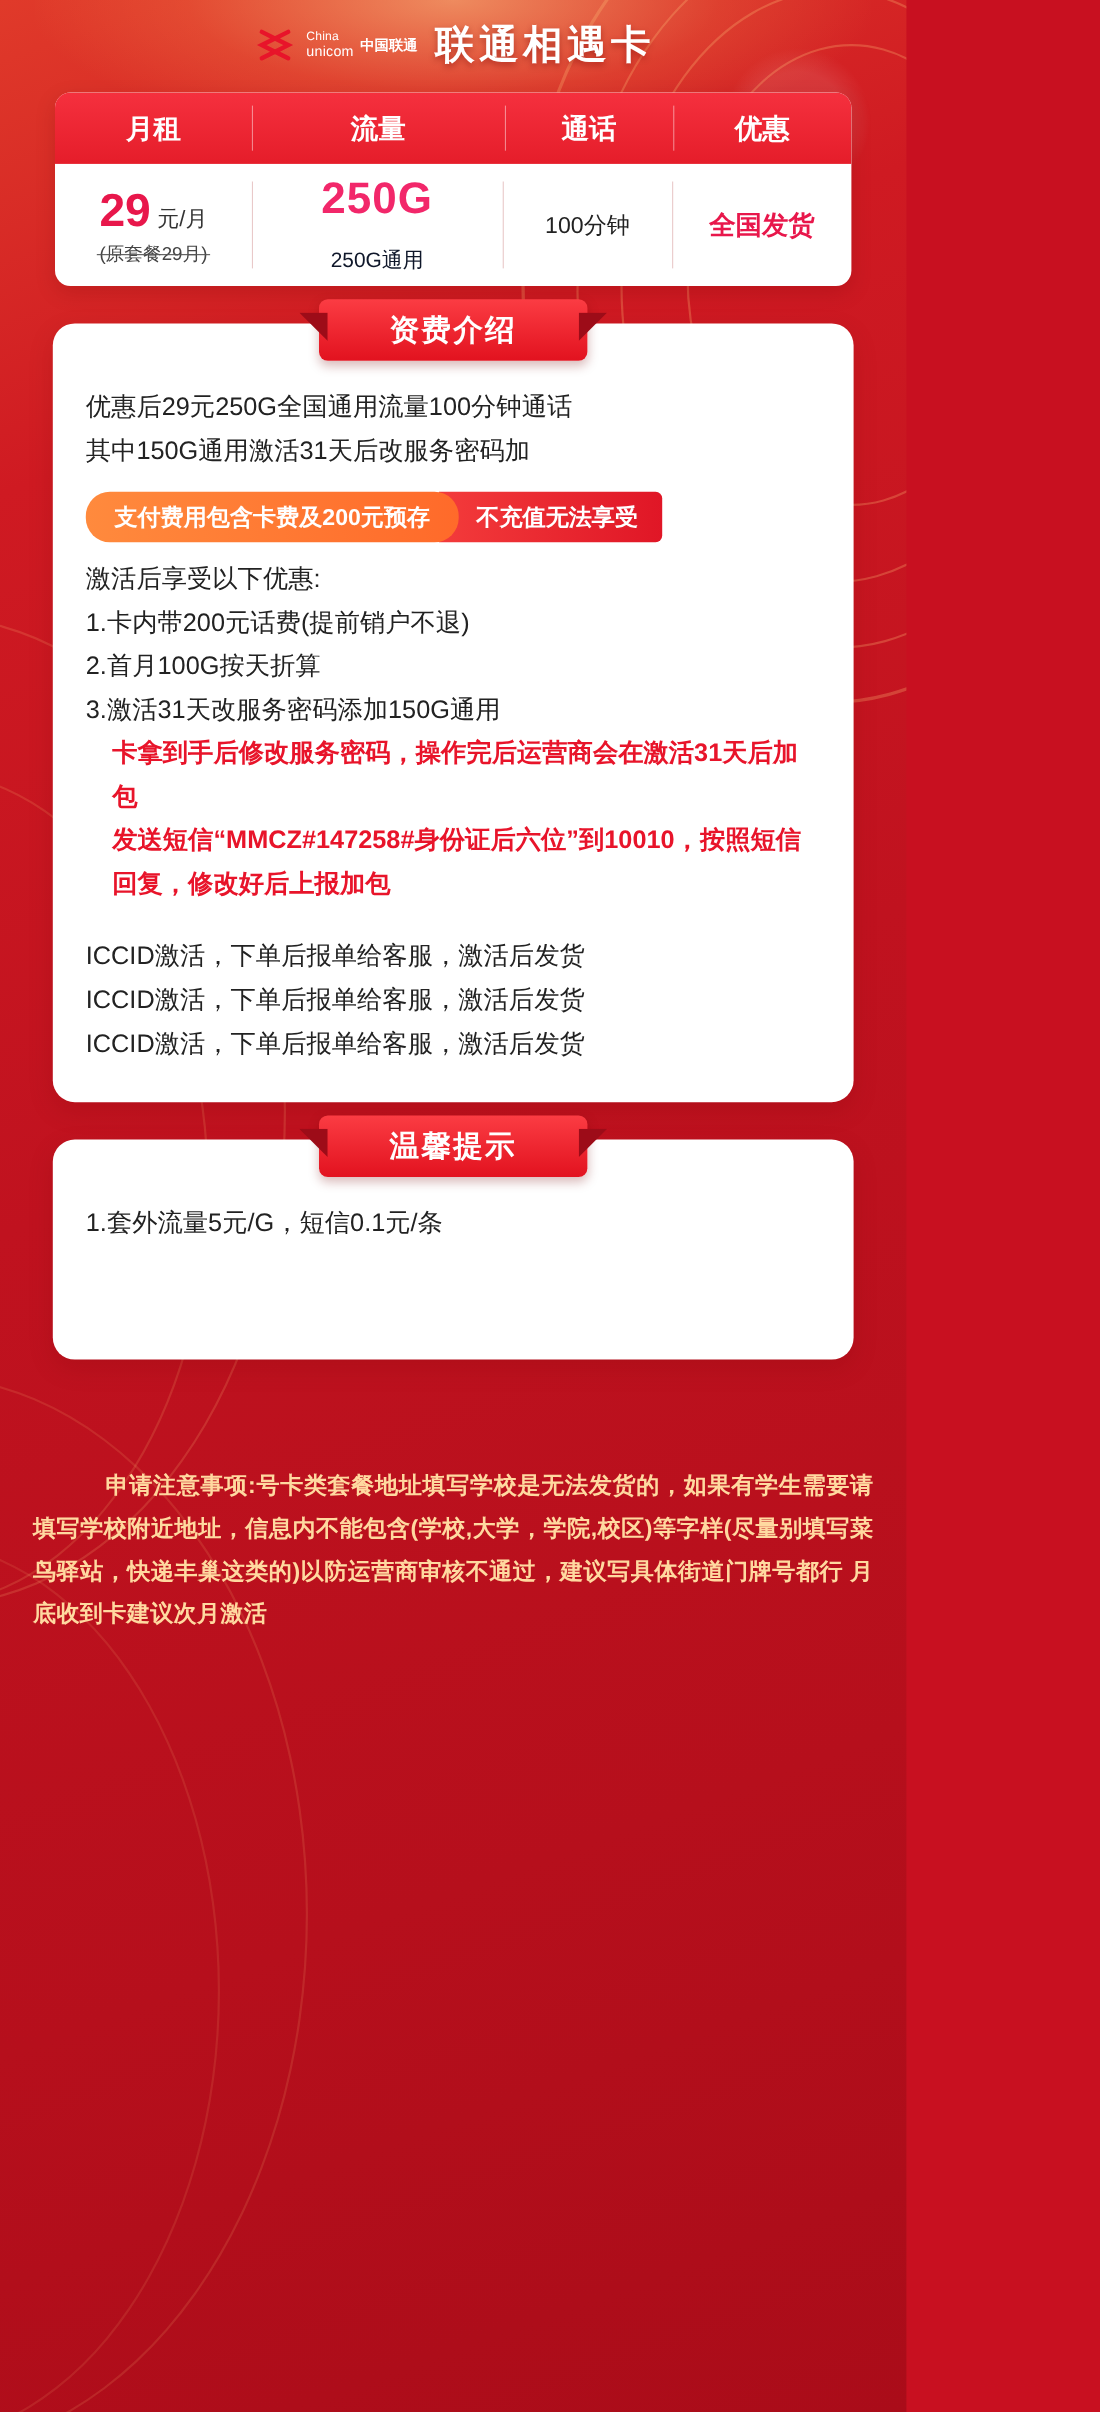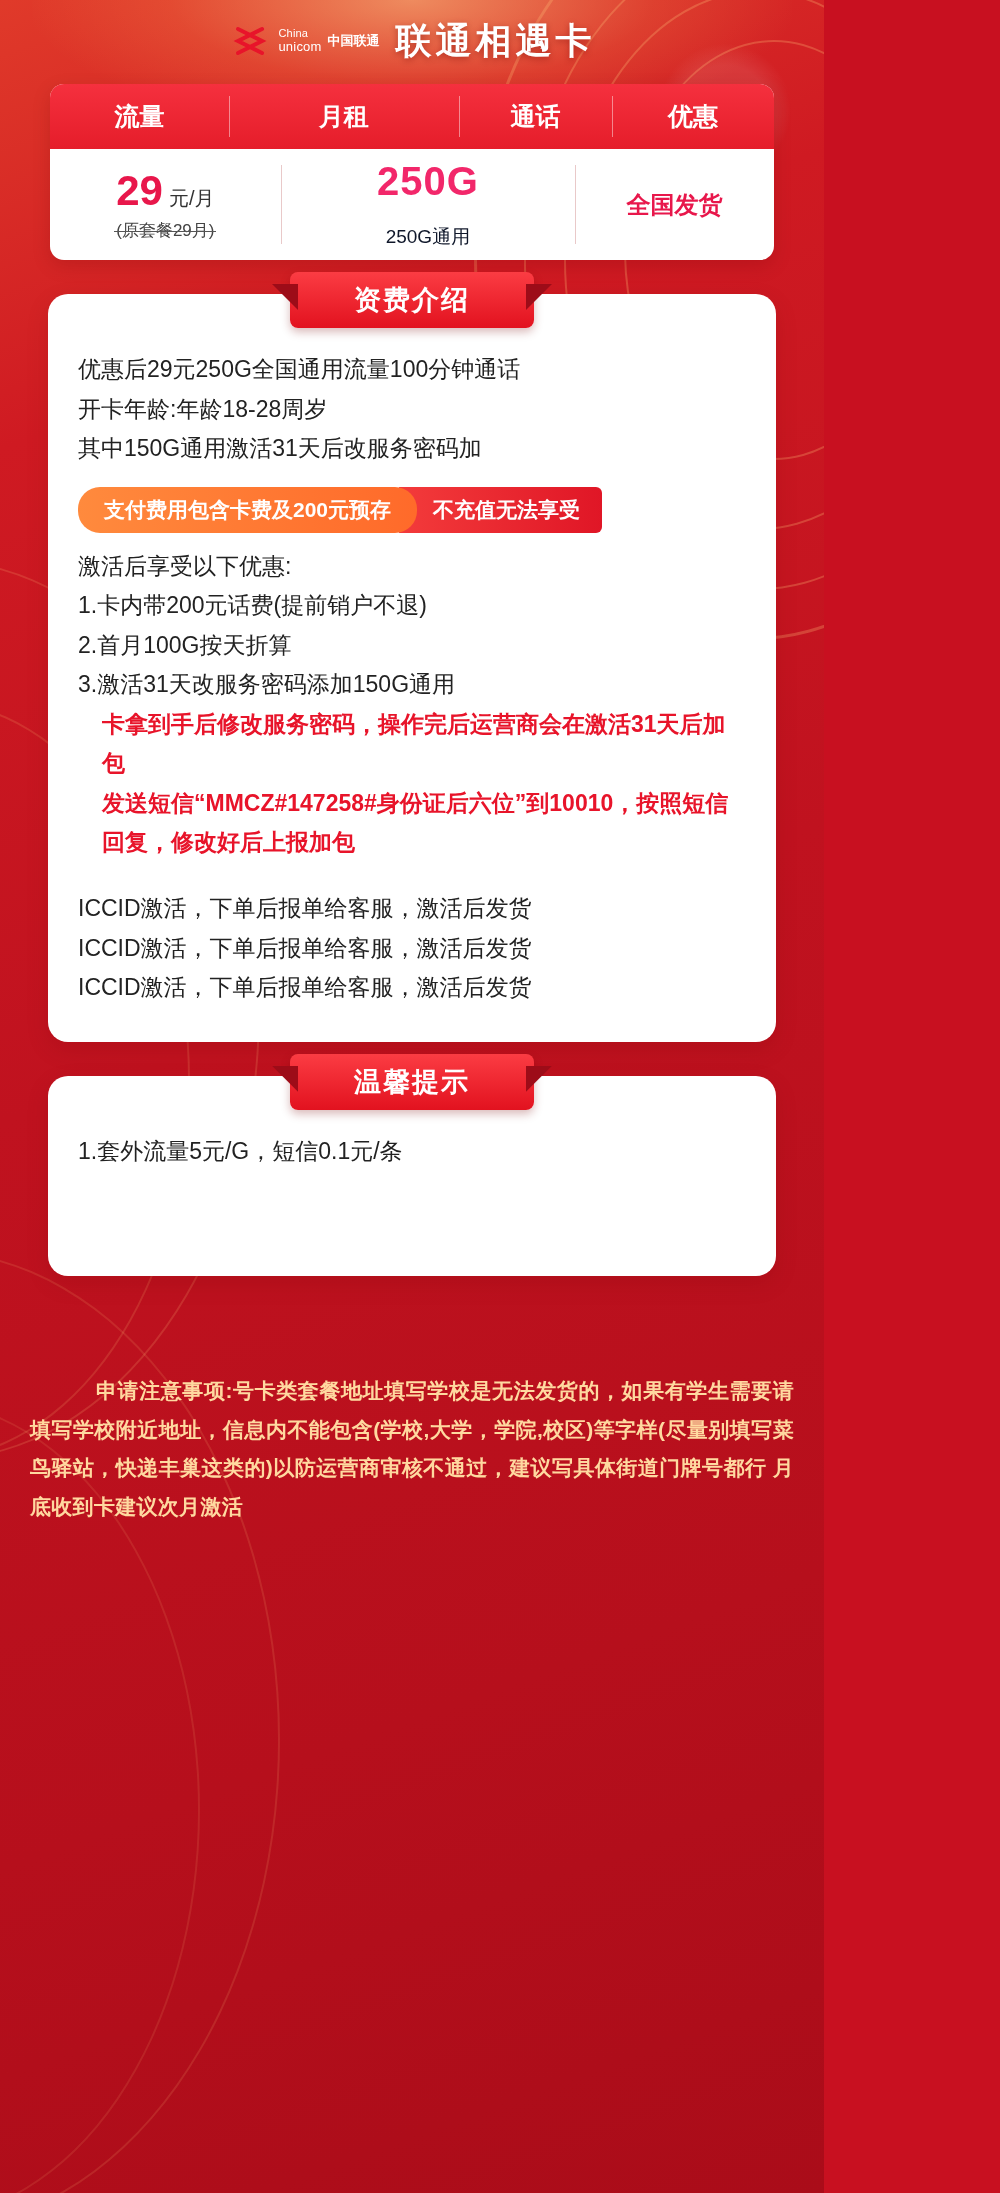--- a/index.html
+++ b/index.html
@@ -265,48 +265,50 @@
         <span class="cn">China</span>
         <span>unicom</span>
       </span>
       <span class="logo-cn-name">中国联通</span>
     </div>
     <div class="header-title">联通相遇卡</div>
   </div>
 
   <div class="spec-table">
     <div class="spec-head">
+      <div>月租</div>
       <div>流量</div>
-      <div>月租</div>
       <div>通话</div>
       <div>优惠</div>
     </div>
     <div class="spec-body">
       <div>
         <div class="price-line">
           <span class="price-num">29</span>
           <span class="price-unit">元/月</span>
         </div>
         <div class="price-sub">(原套餐29月)</div>
       </div>
       <div>
         <div class="data-num">250G</div>
         <div class="data-sub">250G通用</div>
       </div>
       <div>
+        <div class="call-val">100分钟</div>
+      </div>
+      <div>
         <div class="promo-val">全国发货</div>
       </div>
     </div>
   </div>
 
   <div class="card">
     <div class="card-title">资费介绍</div>
 
     <div class="line">优惠后29元250G全国通用流量100分钟通话</div>
-    <div class="line">开卡年龄:年龄18-28周岁</div>
     <div class="line">其中150G通用激活31天后改服务密码加</div>
 
     <div class="tag-row">
       <div class="tag-orange">支付费用包含卡费及200元预存</div>
       <div class="tag-red">不充值无法享受</div>
     </div>
 
     <div class="line">激活后享受以下优惠:</div>
     <div class="line">1.卡内带200元话费(提前销户不退)</div>
     <div class="line">2.首月100G按天折算</div>

